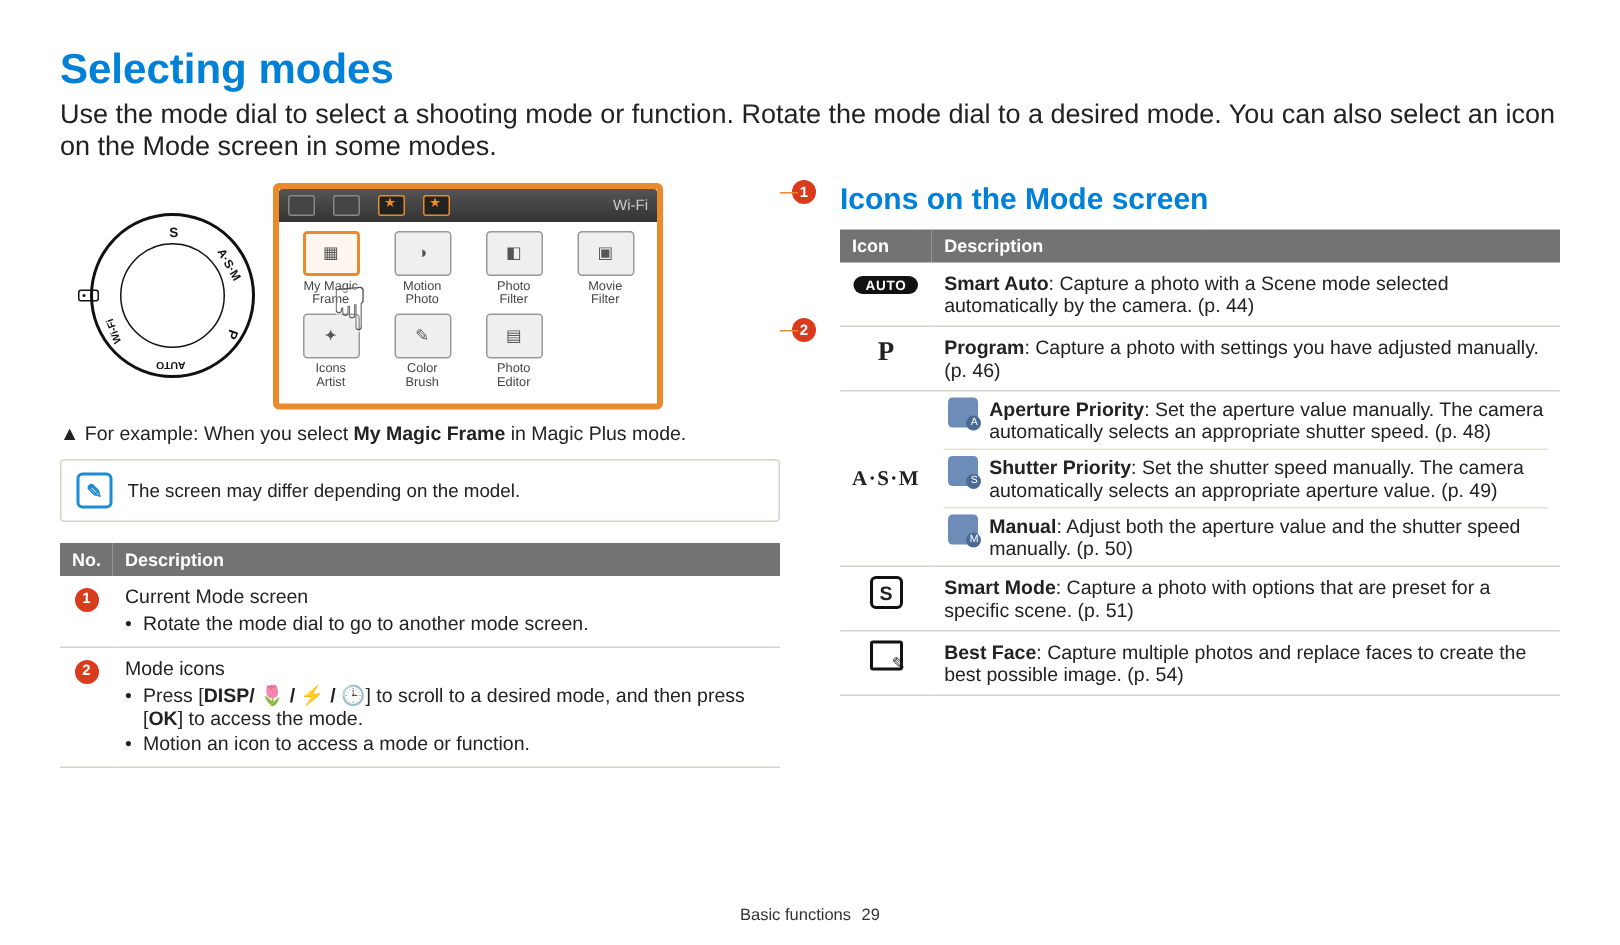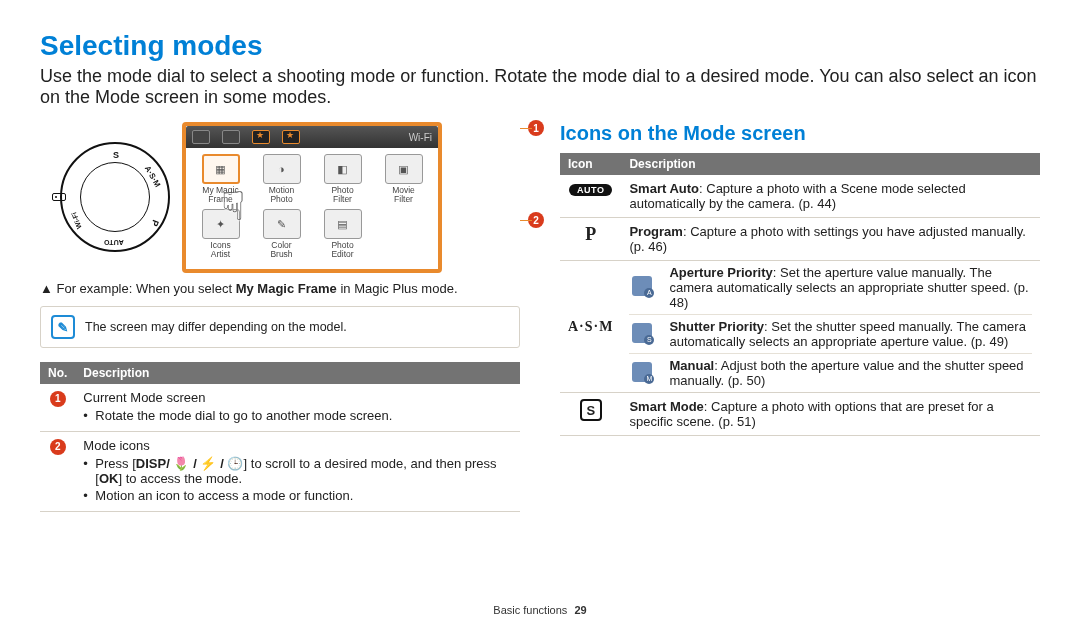--- a/index.html
+++ b/index.html
@@ -83,32 +83,32 @@
 
   h2.subhead{ color:#0080d6; font-size:20px; font-weight:700; margin-bottom:8px;}
 
   .mode-icon{ display:inline-flex; align-items:center; justify-content:center; min-width:40px; }
   .pill{ background:#111;color:#fff;border-radius:10px;padding:1px 8px;font-size:9px;font-weight:700;letter-spacing:0.5px;}
   .letter{ font-family: Georgia, "Times New Roman", serif; font-size:18px; font-weight:700;}
   .letter.asm{ font-size:14px; letter-spacing:1px;}
   .sq{ width:22px;height:22px;border:2px solid #111;border-radius:4px;display:inline-flex;align-items:center;justify-content:center;font-weight:700;}
   .bf{ width:22px;height:20px;border:2px solid #111;border-radius:2px;position:relative;display:inline-block;}
   .bf::after{content:"✎";position:absolute;right:-4px;bottom:-4px;font-size:11px;}
-  .subcell{ display:flex; gap:14px; align-items:center; padding:4px 0; border-bottom:1px solid #e6e1d7;}
+  .subcell{ display:flex; gap:4px; align-items:flex-start; padding:4px 0; border-bottom:1px solid #e6e1d7;}
   .subcell:last-child{border-bottom:none;}
   .subcell .sico{ flex:0 0 26px; text-align:center; position:relative;}
   .tiny-ic{width:20px;height:20px;border-radius:3px;background:#6d8db8;display:inline-block;position:relative;}
   .tiny-ic::after{position:absolute;right:-2px;bottom:-2px;width:10px;height:10px;border-radius:50%;background:#4a6a95;color:#fff;font-size:7px;line-height:10px;text-align:center;}
   .tiny-ic.a::after{content:"A";}
   .tiny-ic.s::after{content:"S";}
   .tiny-ic.m::after{content:"M";}
 
   .keycap{ font-weight:700; }
   .footer{ position:absolute; bottom:14px; left:0; right:0; text-align:center; font-size:11px; color:#333;}
-  .footer .pg{ font-weight:700; margin-left:4px;}
+  .footer .pg{ font-weight:400; margin-left:4px;}
 </style>
 </head>
 <body>
 
 <h1 class="page-title">Selecting modes</h1>
 <p class="intro">Use the mode dial to select a shooting mode or function. Rotate the mode dial to a desired mode. You can also select an icon on the Mode screen in some modes.</p>
 
 <div class="columns">
 
   <div class="col">
@@ -231,20 +231,26 @@
               <span><b>Manual</b><span>: Adjust both the aperture value and the shutter speed manually. (p. 50)</span></span>
             </div>
           </td>
         </tr>
         <tr>
           <td class="iconcol"><span class="mode-icon">
                 <span class="sq">S</span>
               </span></td>
           <td><b>Smart Mode</b><span>: Capture a photo with options that are preset for a specific scene. (p. 51)</span></td>
         </tr>
+        <tr>
+          <td class="iconcol"><span class="mode-icon">
+                <span class="bf"></span>
+              </span></td>
+          <td><b>Best Face</b><span>: Capture multiple photos and replace faces to create the best possible image. (p. 54)</span></td>
+        </tr>
       </tbody>
     </table>
   </div>
 </div>
 
 <div class="footer">
   <span>Basic functions</span>
   <span class="pg">29</span>
 </div>
 

